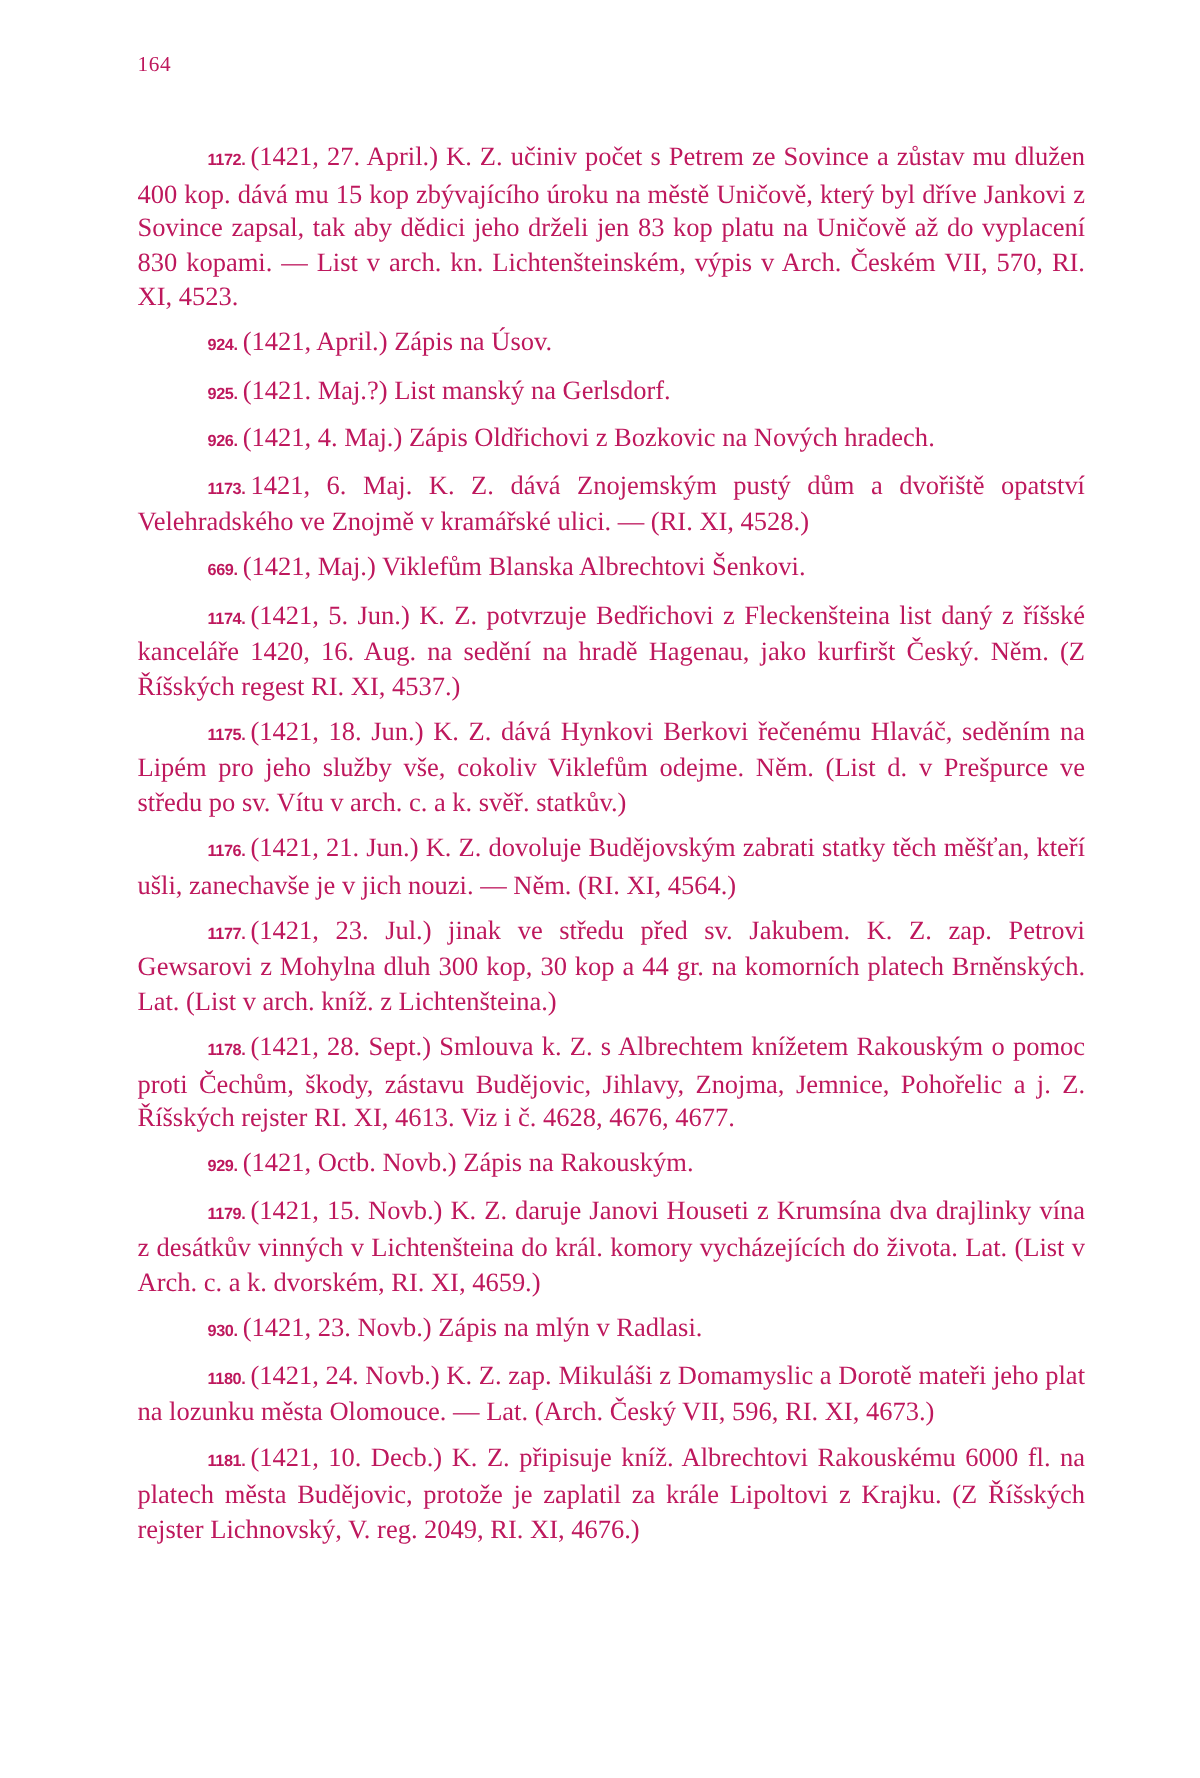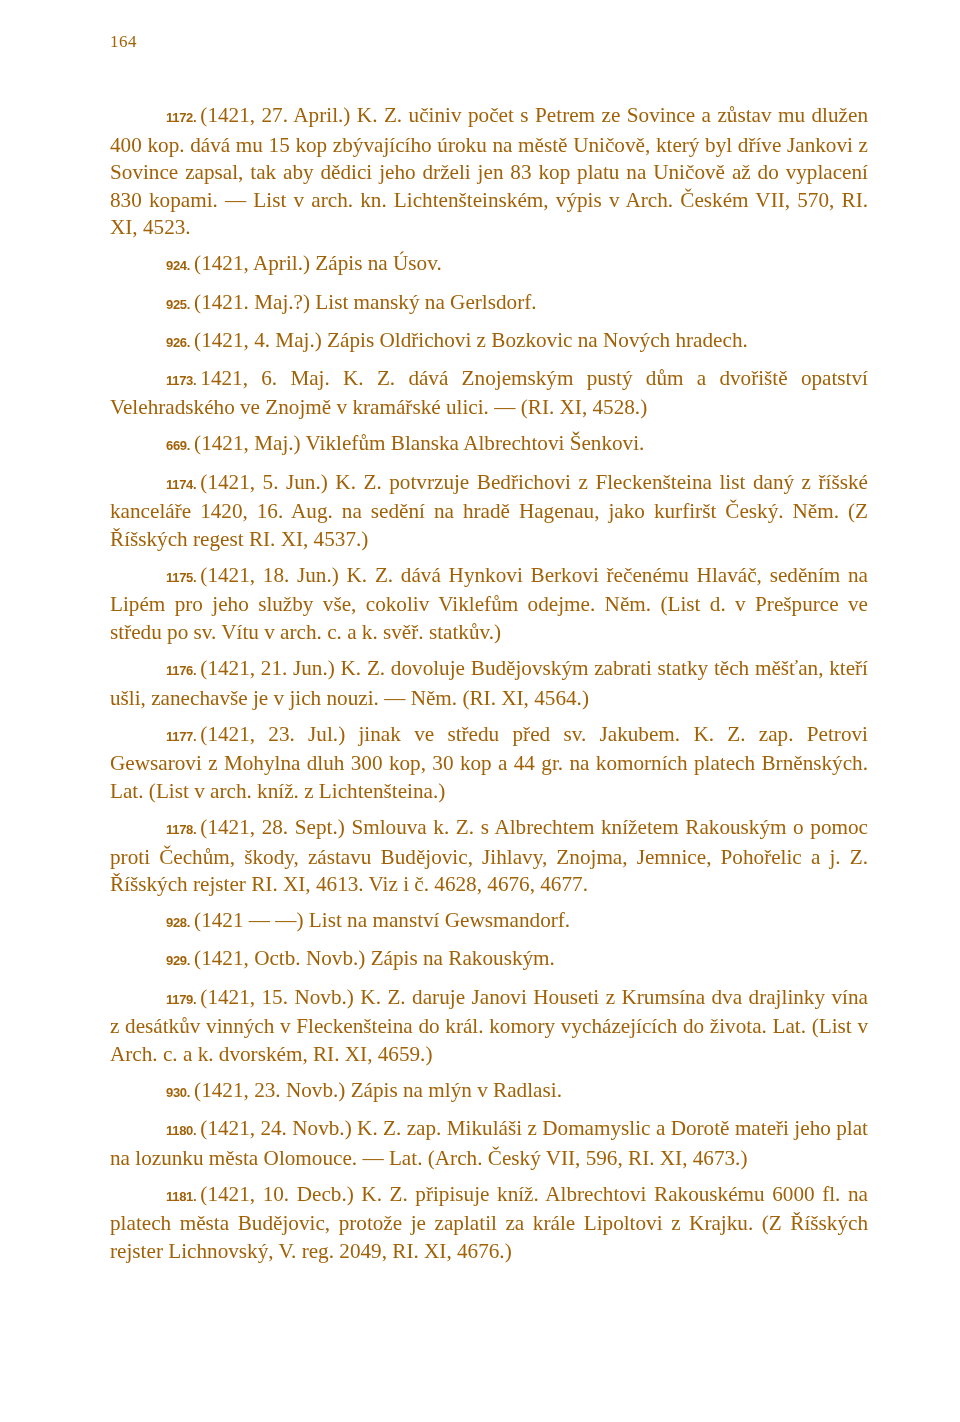--- a/index.html
+++ b/index.html
@@ -1,20 +1,20 @@
 <!DOCTYPE html>
 <html><head>
   <meta charset="utf-8">
   <style>
     html, body { margin: 0; padding: 0; background: #ffffff; }
     body { width: 960px; height: 1422px; position: relative; overflow: hidden; }
     .page {
-      position: absolute; left: 110px; top: 32px; width: 758px;
+      position: absolute; left: 110px; top: 42px; width: 758px;
       font-family: "DejaVu Serif", "Liberation Serif", serif;
-      color: #a16207;
+      color: #be185d;
     }
     .page-number {
       font-family: "Liberation Serif", serif;
       font-size: 17px; letter-spacing: 0.5px;
       margin: 0 0 50px 0; height: 20px; line-height: 20px;
     }
     .entries { font-family: "Liberation Serif", serif; font-size: 21.2px; line-height: 27.6px; }
     .entry { margin: 0 0 8.5px 0; text-align: justify; text-indent: 56px; }
     .entry .num { font-family: "Liberation Sans", sans-serif; font-weight: bold; font-size: 13px; letter-spacing: -0.3px; margin-right: 4px; }
     .entry .it { }
@@ -29,20 +29,19 @@
       <p class="entry"><span class="num">924.</span><span>(1421, April.) Zápis na </span><span class="it">Úsov</span><span>.</span></p>
       <p class="entry"><span class="num">925.</span><span>(1421. Maj.?) List manský na </span><span class="it">Gerlsdorf</span><span>.</span></p>
       <p class="entry"><span class="num">926.</span><span>(1421, 4. Maj.) Zápis Oldřichovi z Bozkovic na </span><span class="it">Nových hradech</span><span>.</span></p>
       <p class="entry"><span class="num">1173.</span><span>1421, 6. Maj. K. Z. dává Znojemským pustý dům a dvořiště opatství Velehradského ve </span><span class="it">Znojmě</span><span> v kramářské ulici. — (RI. XI, 4528.)</span></p>
       <p class="entry"><span class="num">669.</span><span>(1421, Maj.) Viklefům </span><span class="it">Blanska</span><span> Albrechtovi Šenkovi.</span></p>
       <p class="entry"><span class="num">1174.</span><span>(1421, 5. Jun.) K. Z. potvrzuje Bedřichovi z Fleckenšteina list daný z říšské kanceláře 1420, 16. Aug. na sedění na hradě </span><span class="it">Hagenau</span><span>, jako kurfiršt Český. Něm. (Z Říšských regest RI. XI, 4537.)</span></p>
       <p class="entry"><span class="num">1175.</span><span>(1421, 18. Jun.) K. Z. dává </span><span class="it">Hynkovi Berkovi</span><span> řečenému Hlaváč, seděním na Lipém pro jeho služby vše, cokoliv Viklefům odejme. Něm. (List d. v Prešpurce ve středu po sv. Vítu v arch. c. a k. svěř. statkův.)</span></p>
       <p class="entry"><span class="num">1176.</span><span>(1421, 21. Jun.) K. Z. dovoluje </span><span class="it">Budějovským</span><span> zabrati statky těch měšťan, kteří ušli, zanechavše je v jich nouzi. — Něm. (RI. XI, 4564.)</span></p>
       <p class="entry"><span class="num">1177.</span><span>(1421, 23. Jul.) jinak ve středu před sv. Jakubem. K. Z. zap. Petrovi Gewsarovi z Mohylna dluh 300 kop, 30 kop a 44 gr. na komorních platech </span><span class="it">Brněnských</span><span>. Lat. (List v arch. kníž. z Lichtenšteina.)</span></p>
       <p class="entry"><span class="num">1178.</span><span>(1421, 28. Sept.) Smlouva k. Z. s Albrechtem knížetem Rakouským o pomoc proti Čechům, škody, zástavu </span><span class="it">Budějovic</span><span>, </span><span class="it">Jihlavy</span><span>, </span><span class="it">Znojma</span><span>, </span><span class="it">Jemnice</span><span>, </span><span class="it">Pohořelic</span><span> a j. Z. Říšských rejster RI. XI, 4613. Viz i č. 4628, 4676, 4677.</span></p>
-      <p class="entry"><span class="num">928.</span><span>(1421 — —) List na manství </span><span class="it">Gewsmandorf</span><span>.</span></p>
       <p class="entry"><span class="num">929.</span><span>(1421, Octb. Novb.) Zápis na </span><span class="it">Rakouským</span><span>.</span></p>
-      <p class="entry"><span class="num">1179.</span><span>(1421, 15. Novb.) K. Z. daruje Janovi Houseti z Krumsína dva drajlinky vína z desátkův vinných v </span><span class="it">Fleckenšteina</span><span> do král. komory vycházejících do života. Lat. (List v Arch. c. a k. dvorském, RI. XI, 4659.)</span></p>
+      <p class="entry"><span class="num">1179.</span><span>(1421, 15. Novb.) K. Z. daruje Janovi Houseti z Krumsína dva drajlinky vína z desátkův vinných v </span><span class="it">Lichtenšteina</span><span> do král. komory vycházejících do života. Lat. (List v Arch. c. a k. dvorském, RI. XI, 4659.)</span></p>
       <p class="entry"><span class="num">930.</span><span>(1421, 23. Novb.) Zápis na mlýn v </span><span class="it">Radlasi</span><span>.</span></p>
       <p class="entry"><span class="num">1180.</span><span>(1421, 24. Novb.) K. Z. zap. Mikuláši z Domamyslic a Dorotě mateři jeho plat na lozunku města </span><span class="it">Olomouce</span><span>. — Lat. (Arch. Český VII, 596, RI. XI, 4673.)</span></p>
       <p class="entry"><span class="num">1181.</span><span>(1421, 10. Decb.) K. Z. připisuje kníž. Albrechtovi Rakouskému 6000 fl. na platech města </span><span class="it">Budějovic</span><span>, protože je zaplatil za krále Lipoltovi z Krajku. (Z Říšských rejster Lichnovský, V. reg. 2049, RI. XI, 4676.)</span></p>
     </div>
 </div>
 
 </body></html>

